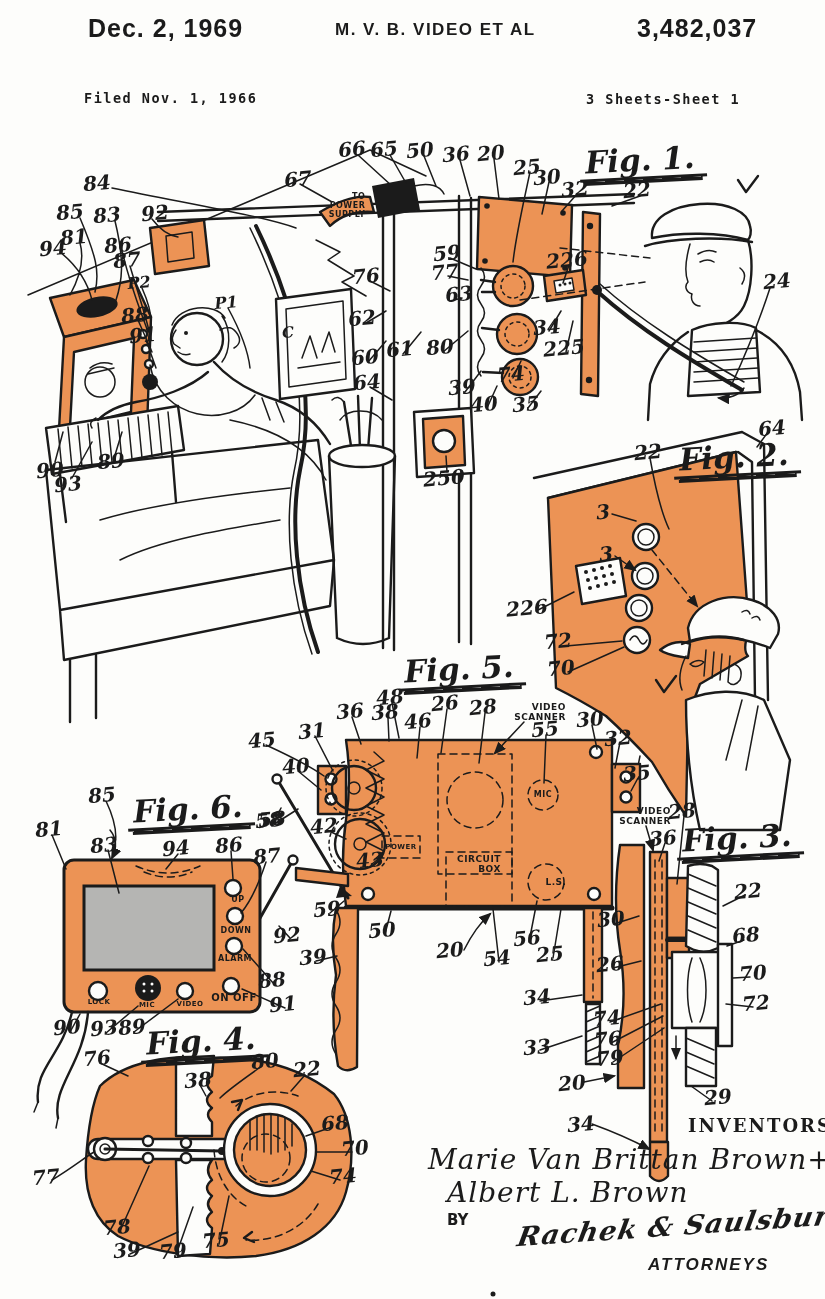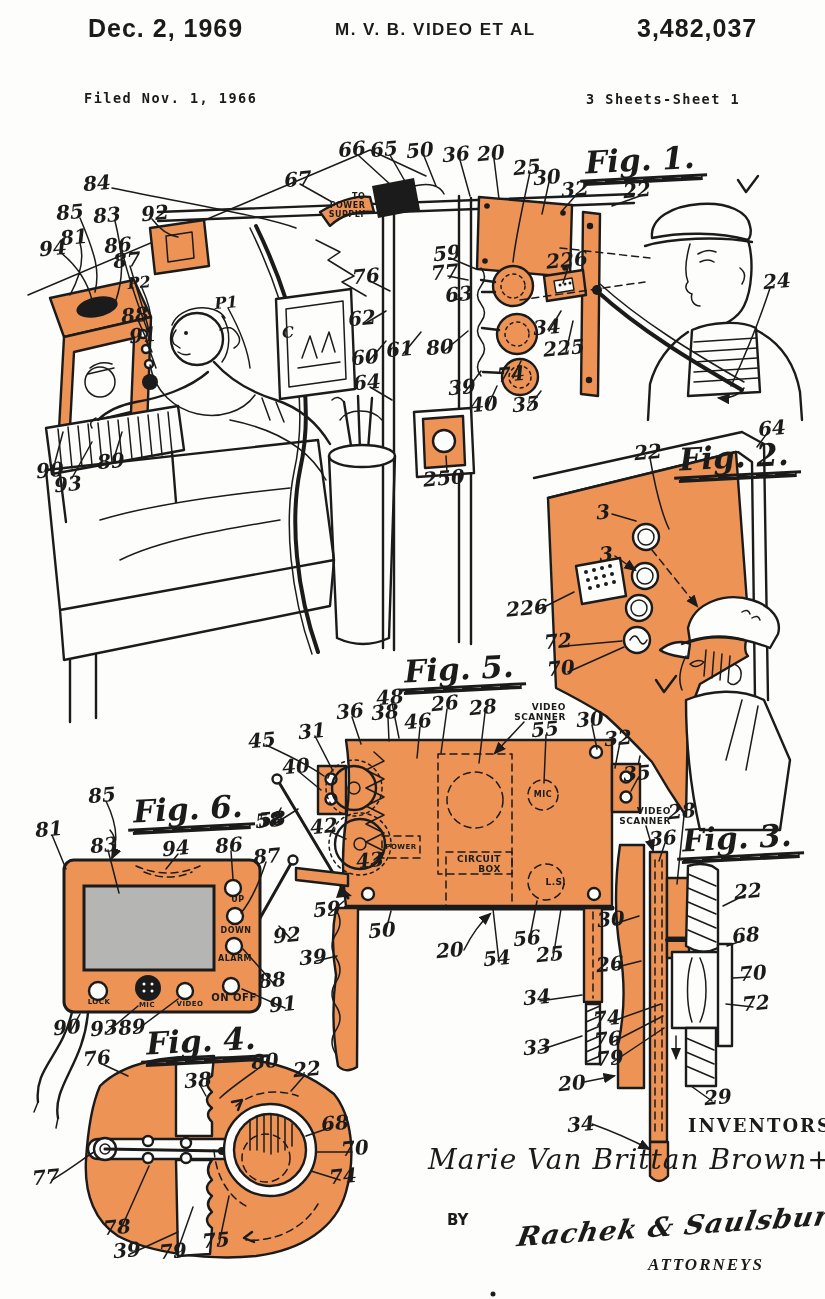--- a/index.html
+++ b/index.html
@@ -27,21 +27,21 @@
   .figtitle{position:absolute;transform:translate(-50%,-50%) rotate(-3deg);
             font-family:"DejaVu Serif",serif;font-style:italic;font-weight:700;font-size:31px;
             white-space:nowrap;padding:0 12px 1px 6px;border-bottom:3.5px solid #1b1b1b;
             box-shadow:0 8px 0 -4.5px #1b1b1b;line-height:1;}
   .foot{position:absolute;white-space:nowrap;}
   .inv-head{font-family:"DejaVu Serif",serif;font-size:18px;font-weight:700;letter-spacing:2px;}
   .inv-name{font-family:"DejaVu Serif",serif;font-style:italic;font-size:28px;font-weight:500;letter-spacing:1px;}
   .by{font-family:"DejaVu Sans",sans-serif;font-weight:700;font-size:15px;}
   .sig{font-family:"DejaVu Serif",serif;font-style:italic;font-weight:700;font-size:27px;
        transform:skewX(-14deg) rotate(-4deg);letter-spacing:1px;}
-  .atty{font-family:Liberation Serif, serif;font-style:italic;font-size:17px;font-weight:700;letter-spacing:2px;}
+  .atty{font-family:Liberation Sans, sans-serif;font-style:italic;font-size:17px;font-weight:700;letter-spacing:2px;}
 </style>
 </head>
 <body>
 
 <div id="page">
 
   <svg id="art" width="825" height="1299" viewBox="0 0 825 1299">
     <defs>
       <marker id="ah" markerWidth="10" markerHeight="9" refX="7" refY="3.5" orient="auto">
         <path d="M0 0 L8.5 3.5 L0 7 Z" fill="#1b1b1b"></path>
@@ -457,17 +457,18 @@
       <span class="ptext" style="left: 236px; top: 931px; font-size: 8px;">DOWN</span>
       <span class="ptext" style="left: 235px; top: 959px; font-size: 8px;">ALARM</span>
       <span class="ptext" style="left: 234px; top: 998px; font-size: 10px;">ON OFF</span>
       <span class="ptext" style="left: 99px; top: 1002px; font-size: 7px;">LOCK</span>
       <span class="ptext" style="left: 147px; top: 1005px; font-size: 7px;">MIC</span>
       <span class="ptext" style="left: 190px; top: 1004px; font-size: 7px;">VIDEO</span>
     </div>
 
   <div class="foot inv-head" style="left:688px;top:1115px;">INVENTORS</div>
   <div class="foot inv-name" style="left:428px;top:1143px;">Marie Van Brittan Brown+</div>
+  <div class="foot inv-name" style="left:447px;top:1176px;">Albert  L.  Brown</div>
   <div class="foot by" style="left:447px;top:1211px;">BY</div>
   <div class="foot sig" style="left:520px;top:1210px;">Rachek &amp; Saulsbury</div>
   <div class="foot atty" style="left:648px;top:1255px;">ATTORNEYS</div>
 
 </div>
 
 </body></html>

